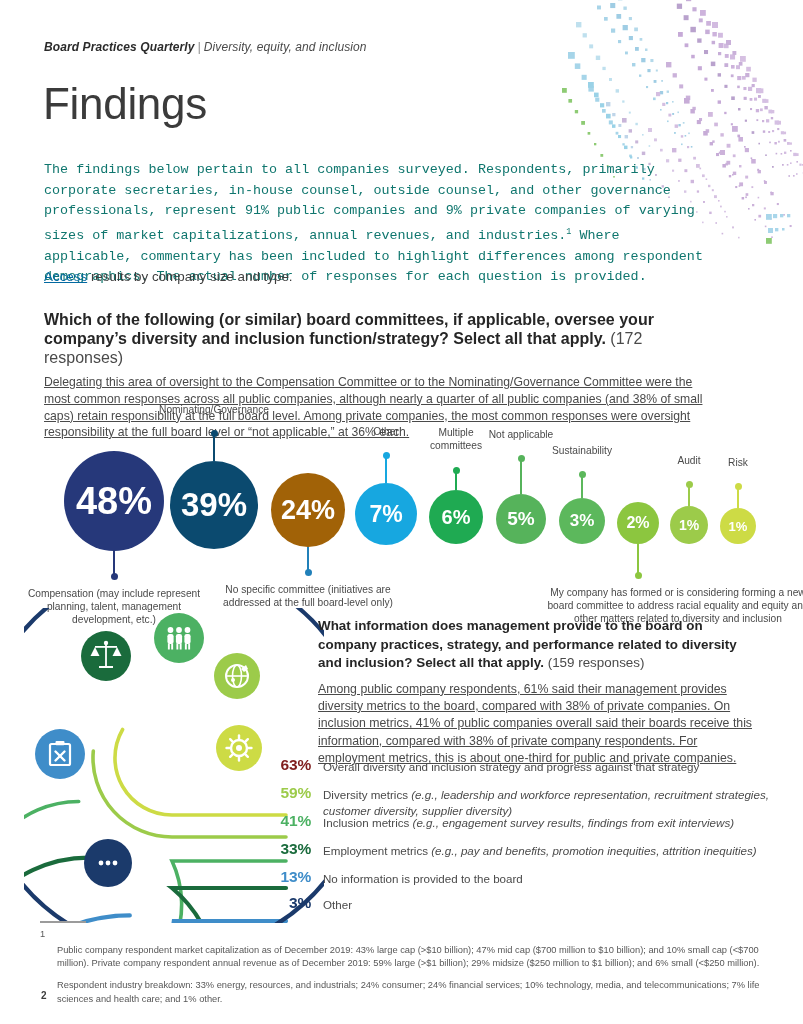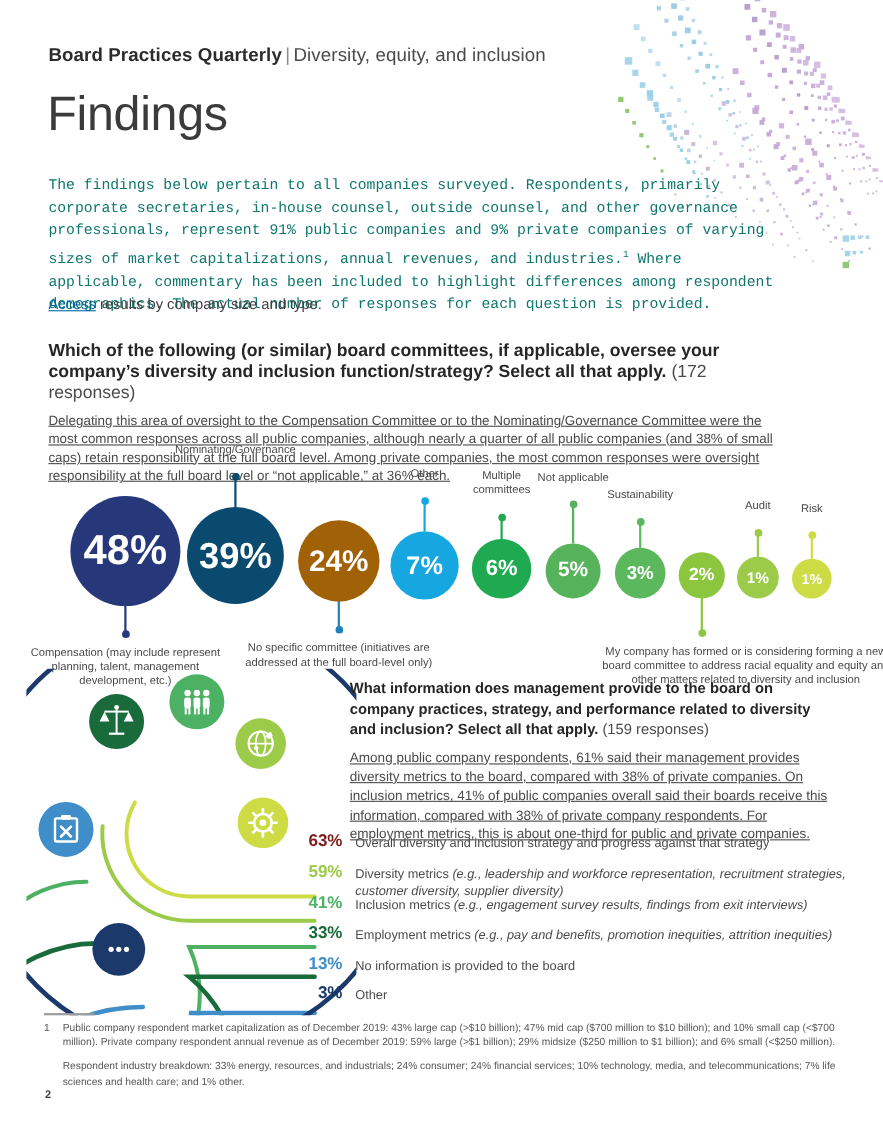--- a/index.html
+++ b/index.html
@@ -9,21 +9,21 @@
     font-family: "Liberation Sans", sans-serif;
     color: #3d3d3d;
     overflow: hidden;
   }
   .page { position: relative; width: 803px; height: 1024px; background:#fff; }
 
   
   .dots { position: absolute; top: 0; right: 0; width: 243px; height: 250px; pointer-events: none; }
 
   
-  .hdr { position: absolute; left: 44px; top: 40px; font-size: 17px; letter-spacing: .1px; }
+  .hdr { position: absolute; left: 44px; top: 40px; font-size: 12px; letter-spacing: .1px; font-style: italic; }
   .hdr b { font-weight: bold; color: #2b2b2b; }
   .hdr .sep { color: #8a8a8a; margin: 0 3px; }
   .hdr .sub { color: #4a4a4a; }
 
   
   .title {
     position: absolute; left: 43px; top: 82px;
     font-size: 44px; font-weight: 300; color: #3b3b3b;
     letter-spacing: -.3px; line-height: 1;
   }
@@ -75,21 +75,21 @@
     width: 52px; text-align: right; font-weight: bold; font-size: 15.5px;
     flex: 0 0 52px; letter-spacing: -.2px;
   }
   .ltext { margin-left: 12px; font-size: 11.6px; line-height: 15.6px; color: #4a4a4a; padding-top: 3px; }
   .ltext i { font-style: italic; }
 
   
   .fnrule { position: absolute; left: 40px; top: 921px; width: 46px; height: 2px; background: #9b9b9b; }
   .fnote { position: absolute; left: 40px; top: 928px; width: 723px; font-size: 9.3px; line-height: 13.2px; color: #575757; }
   .fnote .num { position: absolute; left: 0; top: 0; }
-  .fnote .body { margin-left: 17px; }
+  .fnote .body { margin-left: 17px; margin-top: 16px; }
   .fnote .p2 { margin-left: 17px; margin-top: 9px; }
   .pagenum { position: absolute; left: 41px; top: 990px; font-size: 10px; font-weight: bold; color: #3d3d3d; }
 </style>
 </head>
 <body>
 
 <div class="page">
 
   <svg class="dots" viewBox="0 0 243 250" xmlns="http://www.w3.org/2000/svg">
     <g id="dotfield">

